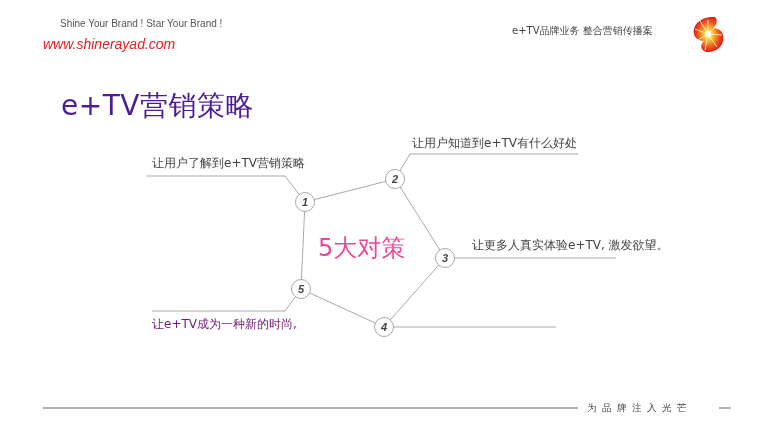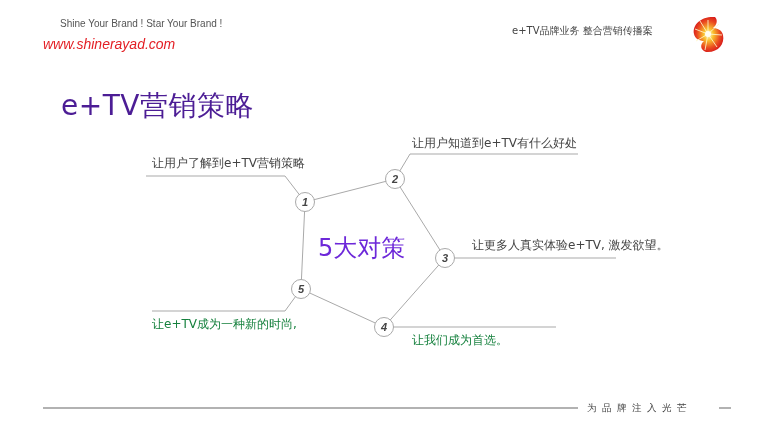--- a/index.html
+++ b/index.html
@@ -3,23 +3,23 @@
 <meta charset="utf-8">
 <style>
   html, body { margin:0; padding:0; }
   body { width:759px; height:426px; background:#ffffff; position:relative; overflow:hidden; font-family:"DejaVu Sans","Liberation Sans",sans-serif; }
   .abs { position:absolute; white-space:nowrap; }
   .tagline { left:43px; top:18px; font-size:10px; color:#555555; font-family:"Liberation Sans",sans-serif;margin-left:17px; }
   .url { left:43px; top:36px; font-size:14px; color:#e31e24; font-family:"Liberation Sans",sans-serif;font-style:italic; }
   .header-title { left:512px; top:24px; font-size:10px; color:#444444; }
   .logo { left:688px; top:14px; width:40px; height:40px; }
   .page-title { left:43px; top:87px; font-size:28px; color:#4c1d95; letter-spacing:0.5px;margin-left:18px; }
-  .center { left:318px; top:232px; font-size:24px; color:#6d28d9; }
+  .center { left:318px; top:232px; font-size:24px; color:#ec4899; }
   .lbl { font-size:12px; color:#444444; }
-  .lbl2 { font-size:12px; color:#15803d; line-height:20px; }
+  .lbl2 { font-size:12px; color:#701a75; line-height:20px; }
   svg.diagram { position:absolute; left:0; top:0; }
   .node { position:absolute; width:20px; height:20px; margin-left:-10px; margin-top:-10px; border:1px solid #a9a9a9; border-radius:50%; background:#fff; box-sizing:border-box; text-align:center; font-size:11px; line-height:18px; font-style:italic; font-weight:bold; color:#444; font-family:"Liberation Sans",sans-serif; }
   .footer-text { left:587px; top:402px; font-size:9.5px; color:#444444; letter-spacing:5.5px;text-align:center; }
 </style>
 </head>
 <body>
 
 <div class="abs tagline">Shine Your Brand ! Star Your Brand !</div>
 <div class="abs url">www.shinerayad.com</div>
 <div class="abs header-title">e+TV品牌业务 整合营销传播案</div>
@@ -71,19 +71,18 @@
 <div class="node" style="left:305px;top:202px;">1</div>
 <div class="node" style="left:395px;top:179px;">2</div>
 <div class="node" style="left:445px;top:258px;">3</div>
 <div class="node" style="left:384px;top:327px;">4</div>
 <div class="node" style="left:301px;top:289px;">5</div>
 
 <div class="abs lbl" style="left:152px;top:155px;">让用户了解到e+TV营销策略</div>
 <div class="abs lbl" style="left:412px;top:135px;text-align:center;">让用户知道到e+TV有什么好处</div>
 <div class="abs lbl" style="left:472px;top:237px;">让更多人真实体验e+TV, 激发欲望。</div>
 <div class="abs lbl2" style="left:412px;top:330px;">
-  <div>让我们成为首选。</div>
 </div>
 <div class="abs lbl2" style="left:152px;top:314px;">
   <div>让e+TV成为一种新的时尚,</div>
 </div>
 
 <div class="abs footer-text">为品牌注入光芒</div>
 
 </body></html>

